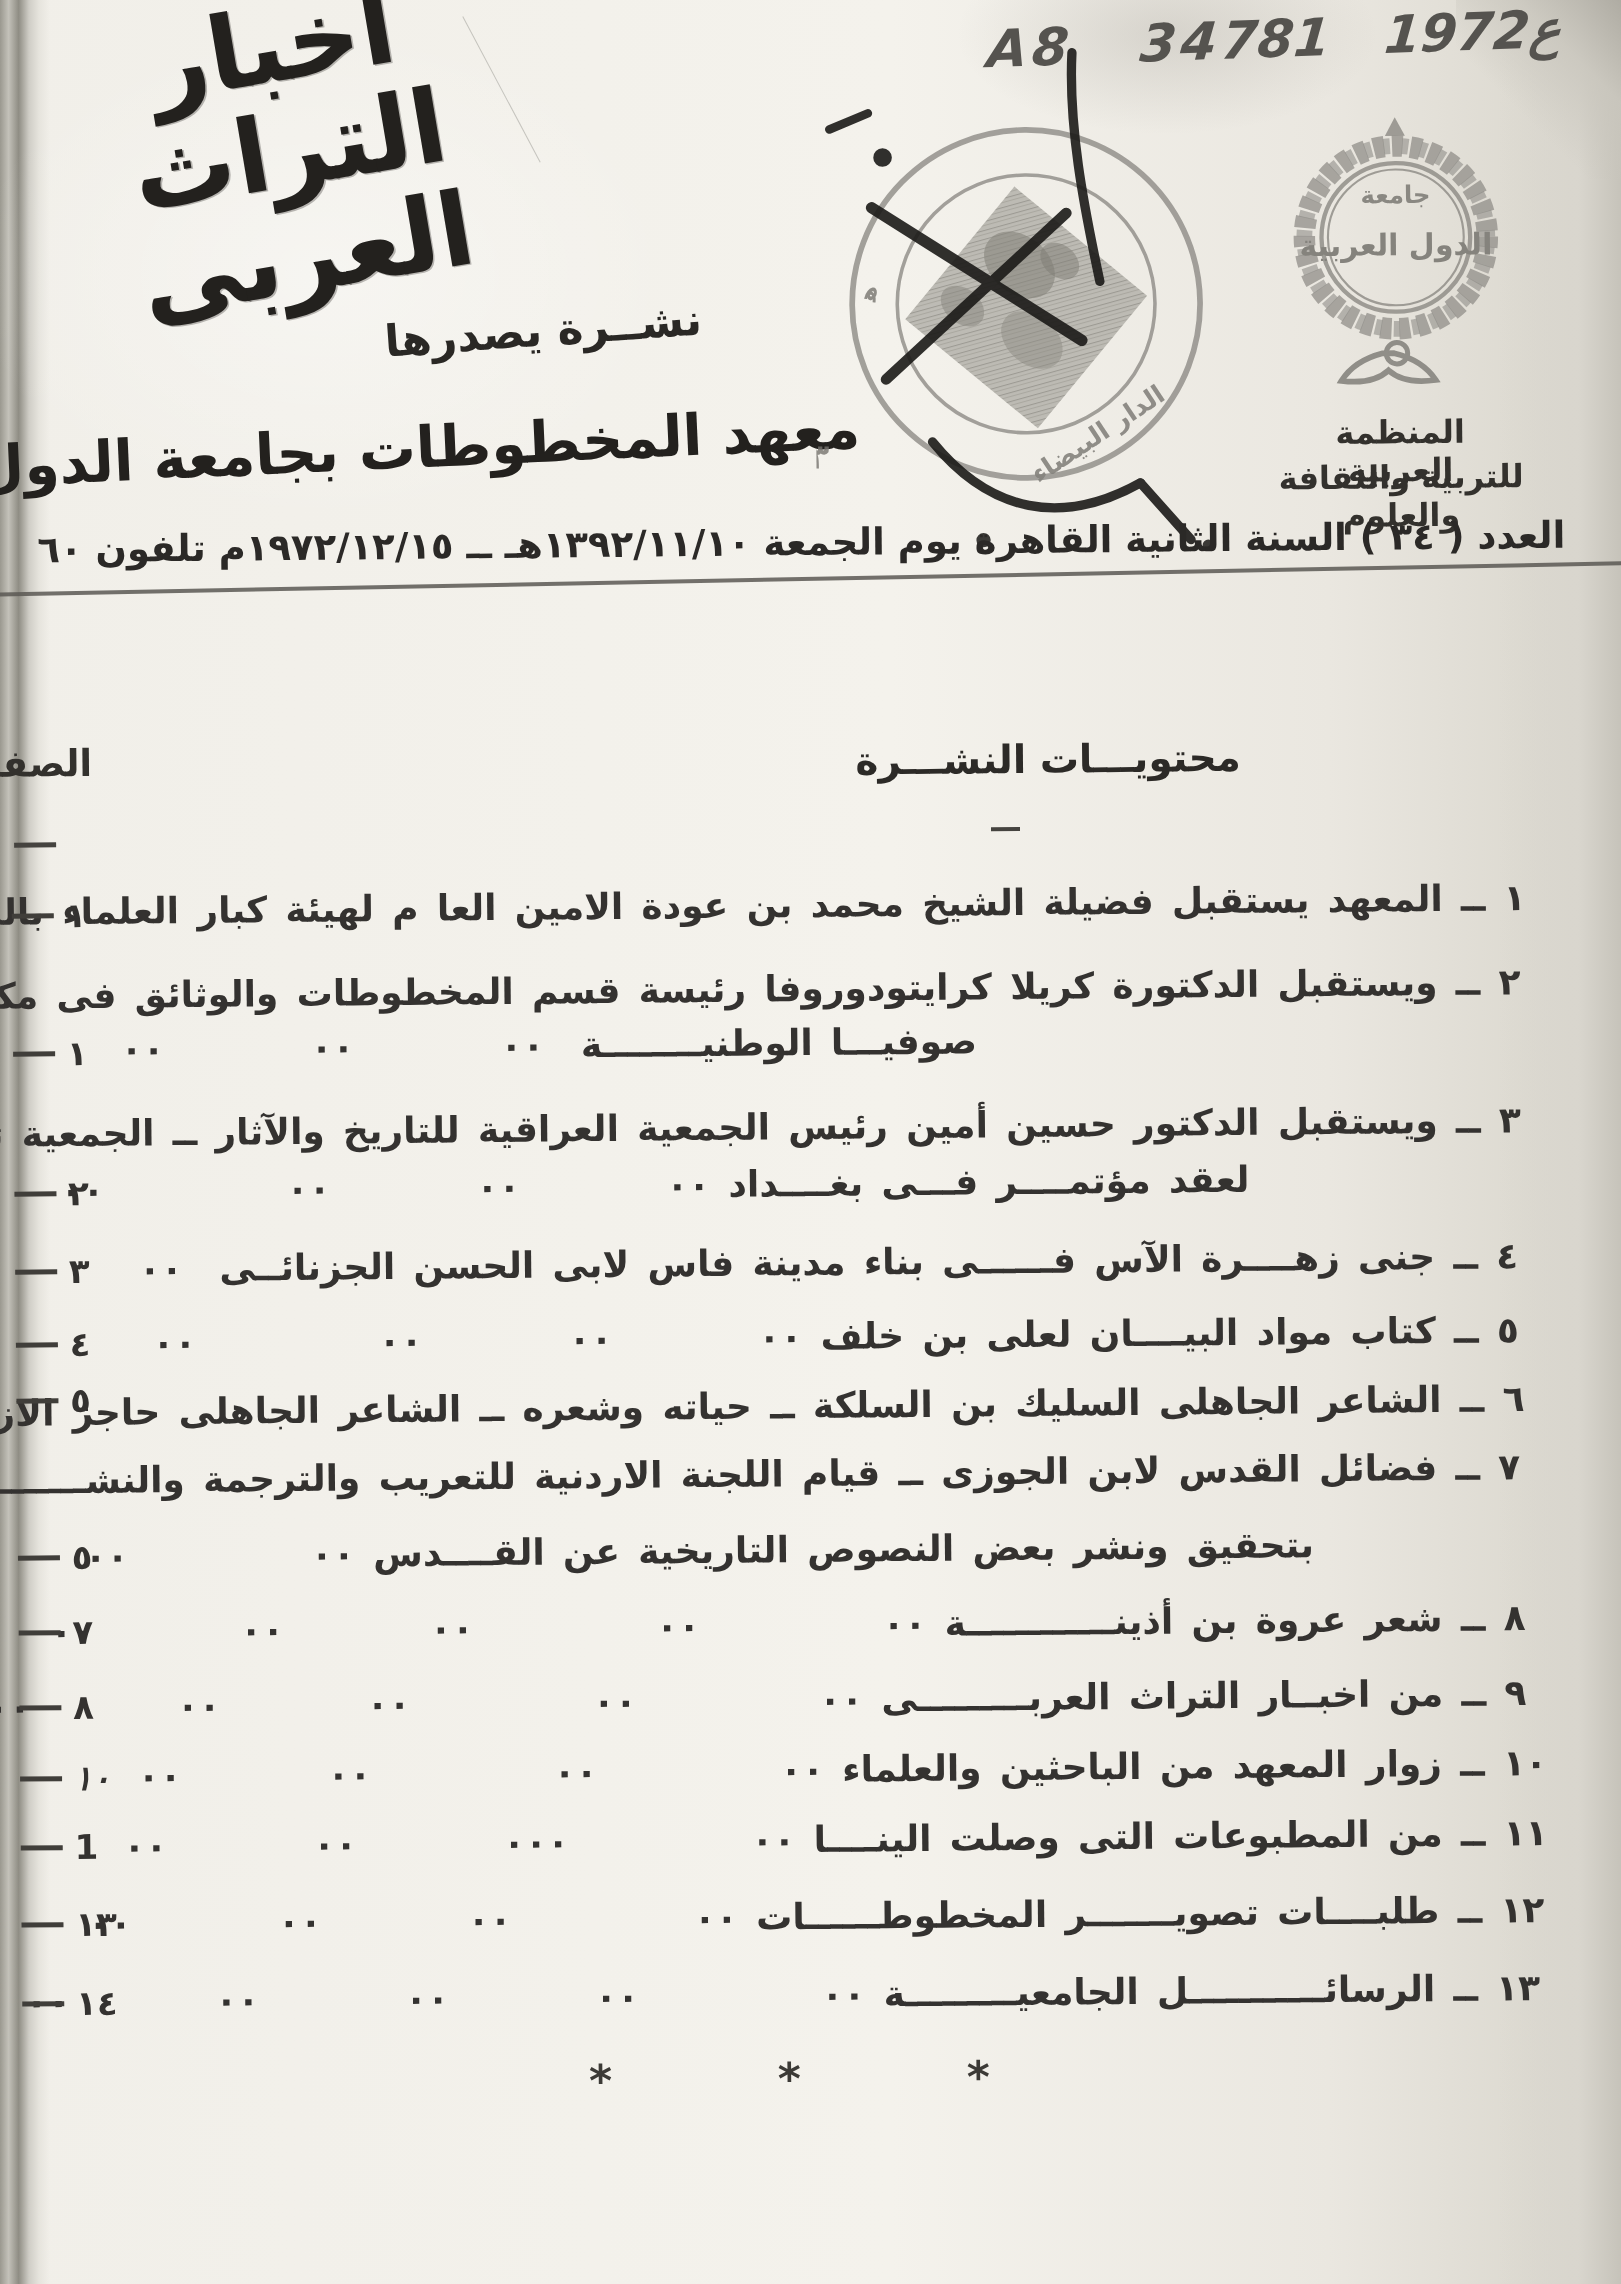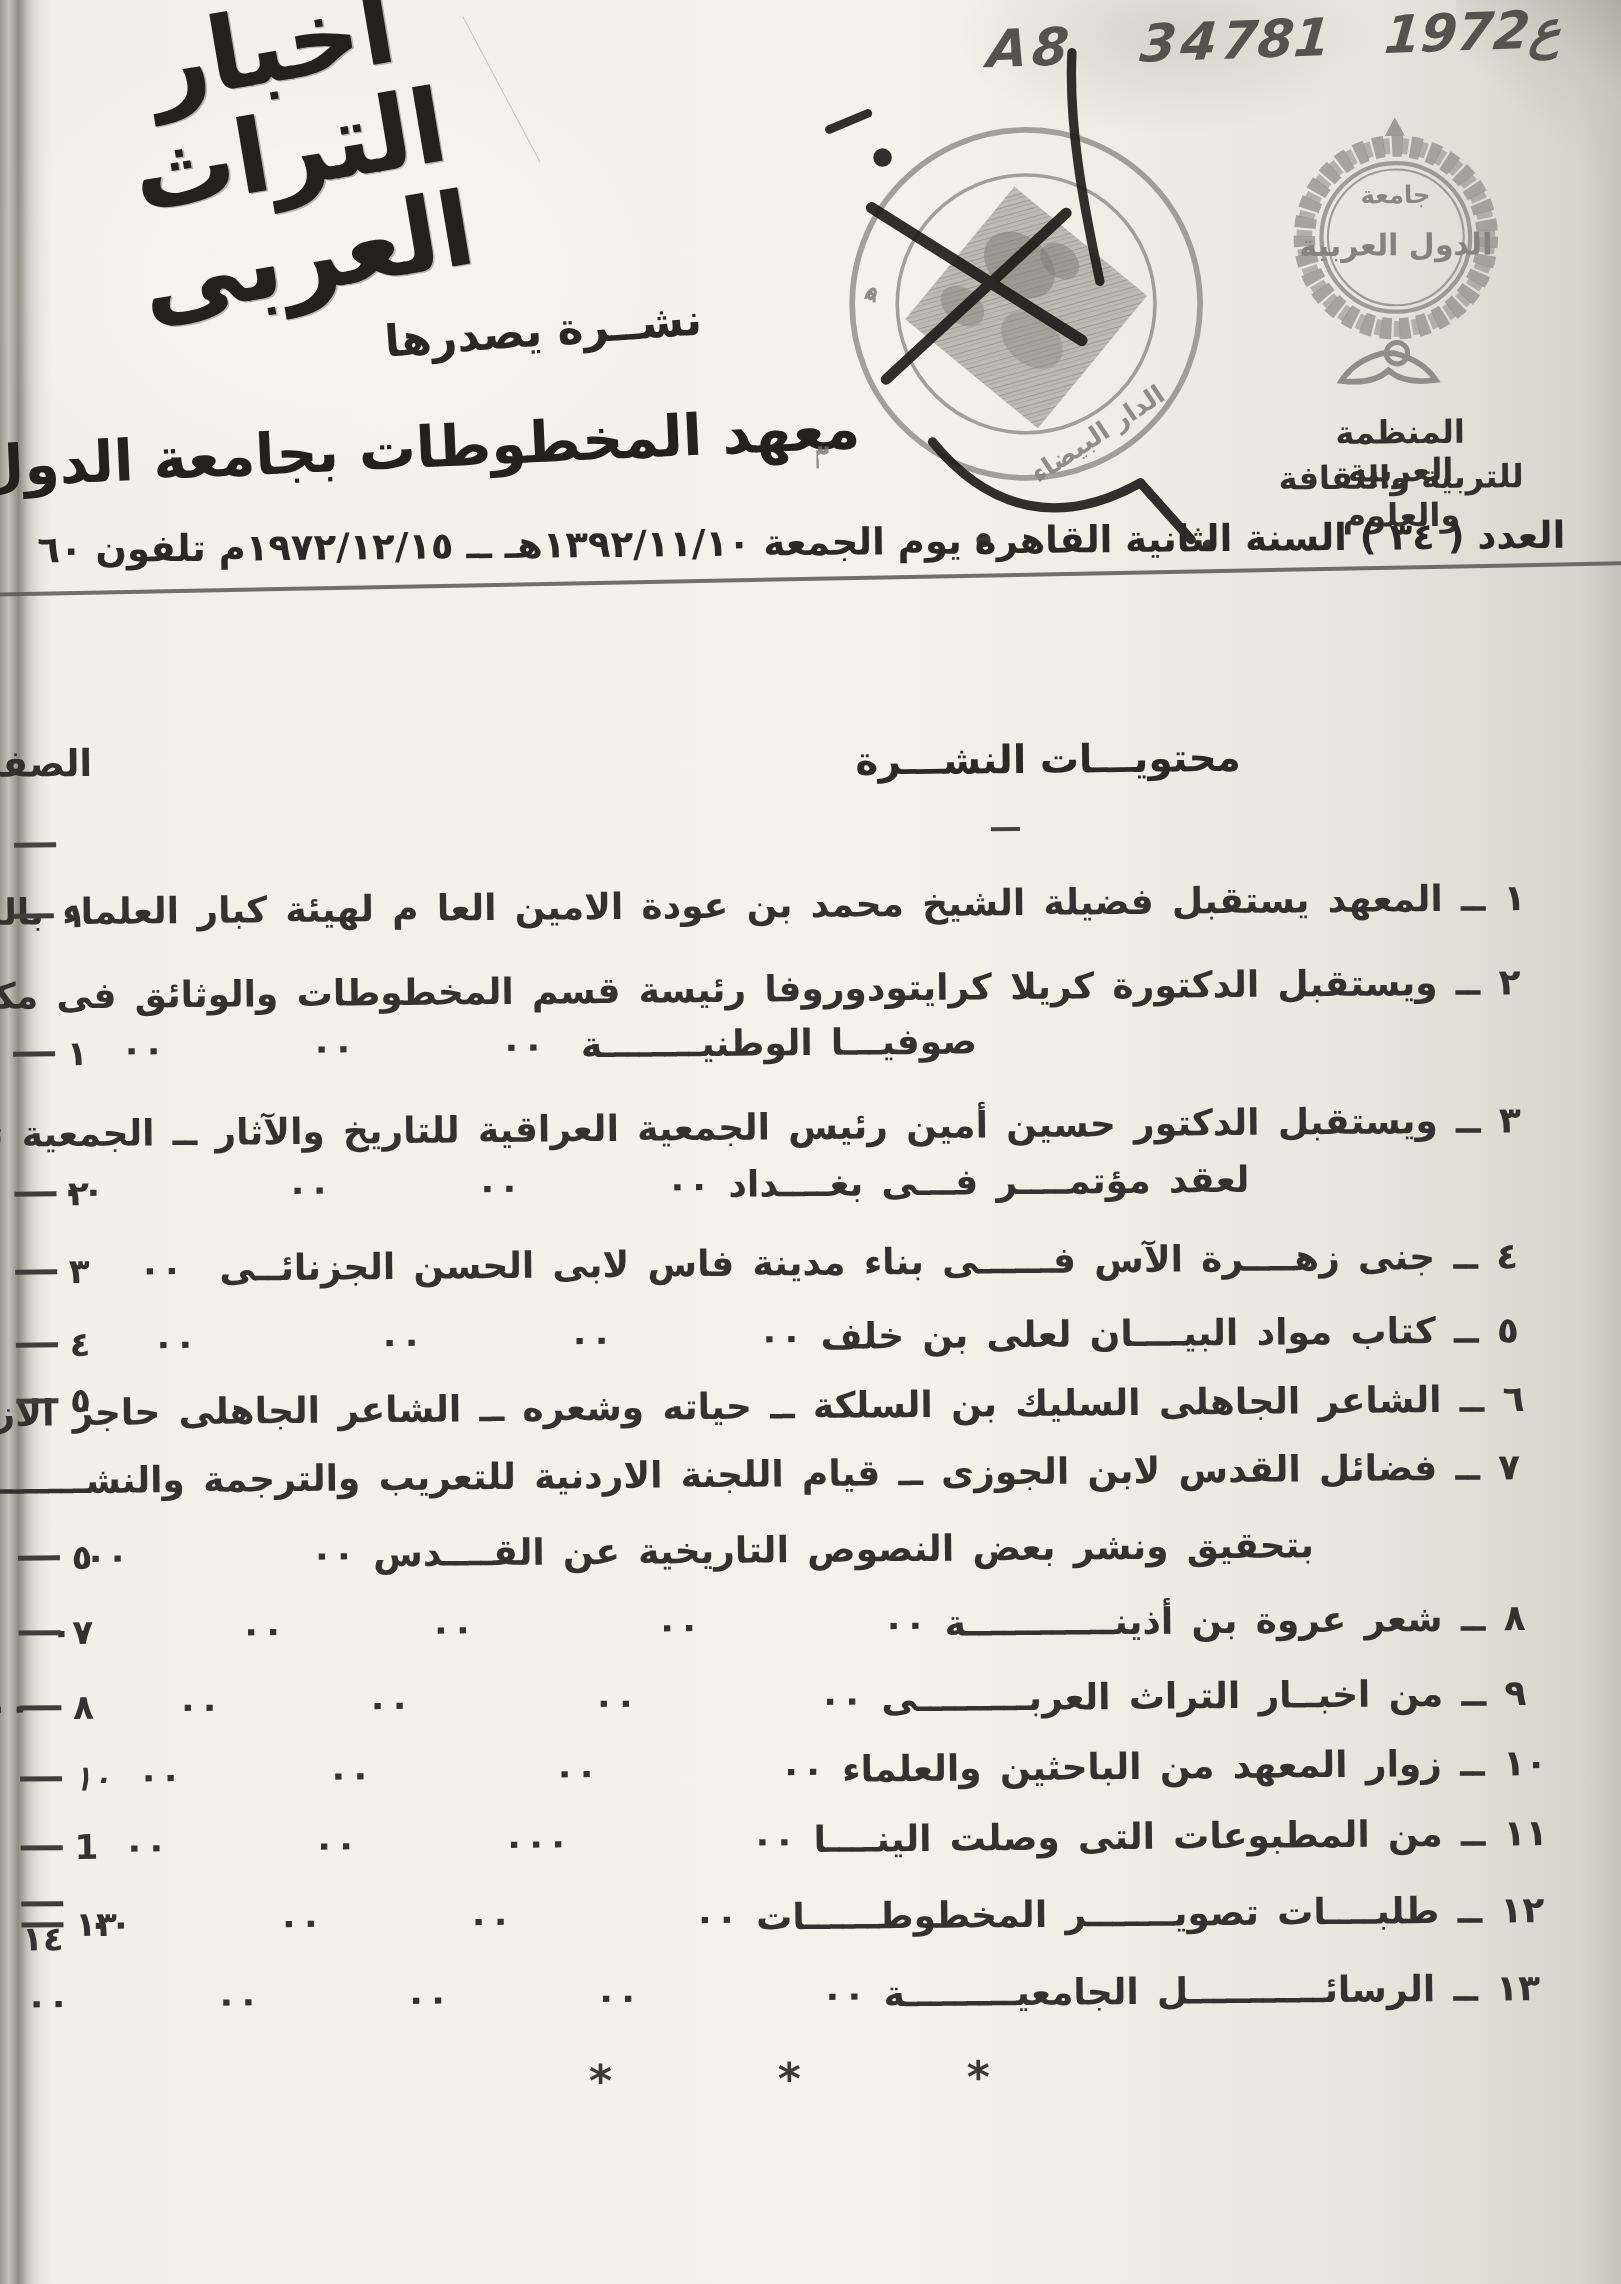--- a/index.html
+++ b/index.html
@@ -194,21 +194,21 @@
         <span class="pgnum">١٠</span>
       </div>
     <div class="pg" style="top:1820px;">
         <span class="pgdash"></span>
         <span class="pgnum">1</span>
       </div>
     <div class="pg" style="top:1897px;">
         <span class="pgdash"></span>
         <span class="pgnum">١٣</span>
       </div>
-    <div class="pg" style="top:1894px;flex-direction:column;">
+    <div class="pg" style="top:1976px;">
         <span class="pgdash"></span>
         <span class="pgnum">١٤</span>
       </div>
 
     <div class="abs stars">
       <span>*</span>
       <span>*</span>
       <span>*</span>
     </div>
 

